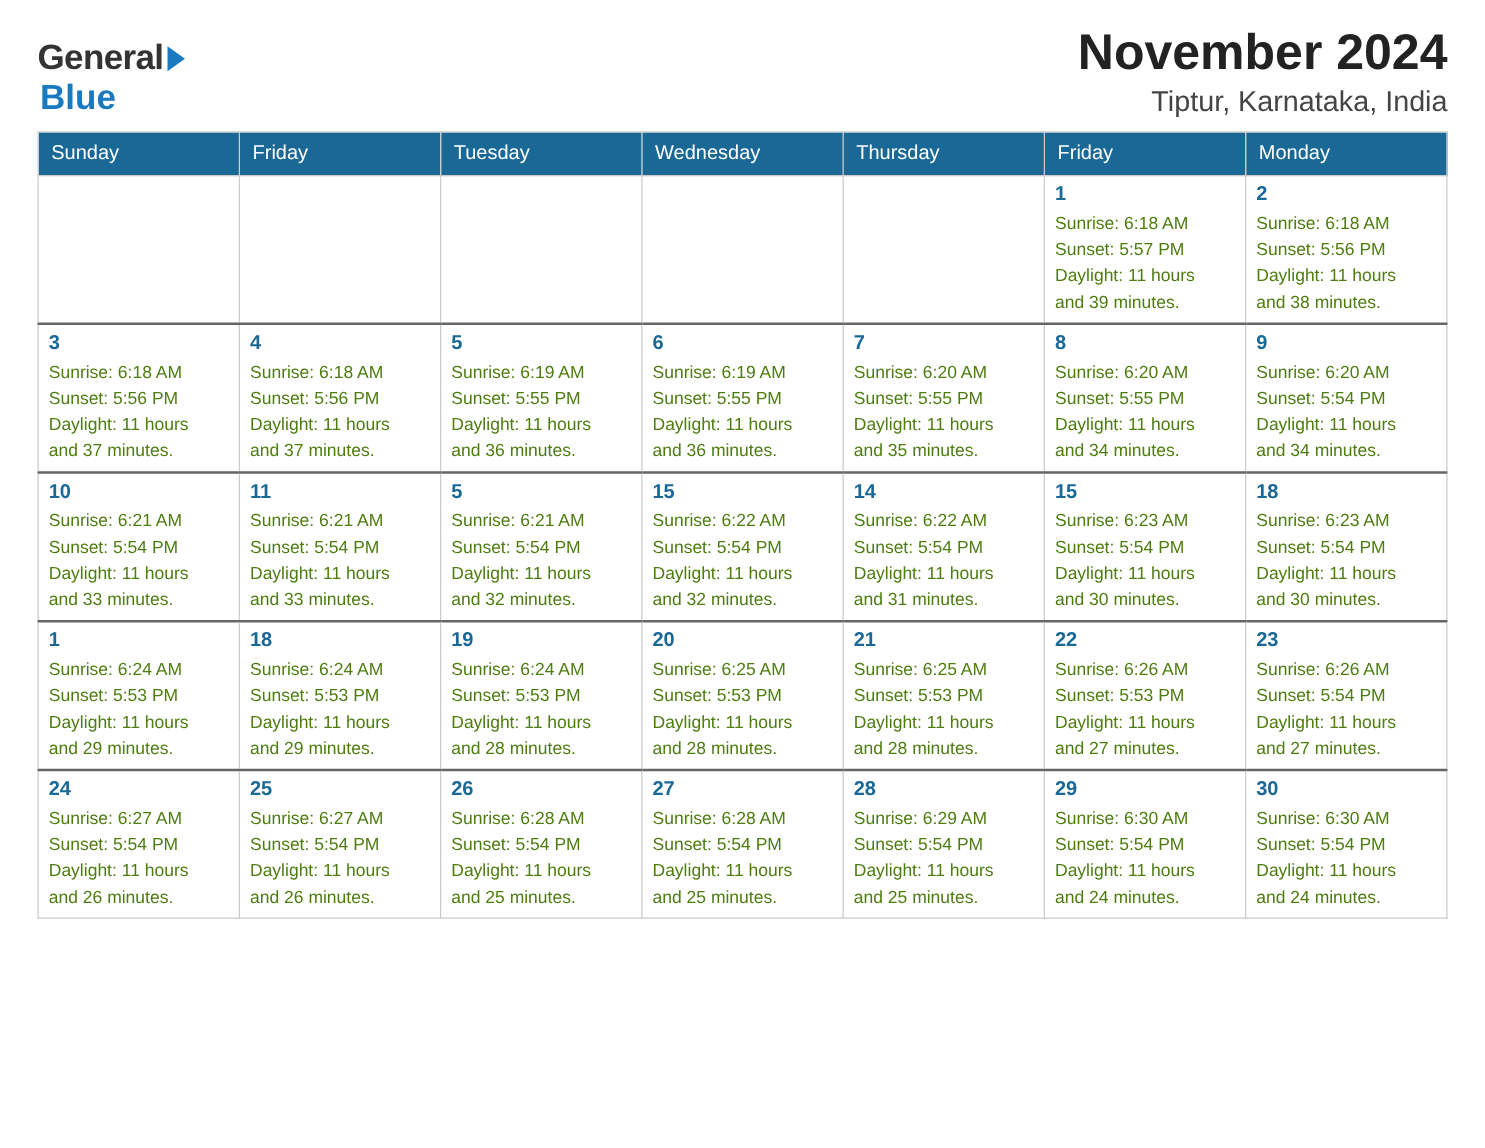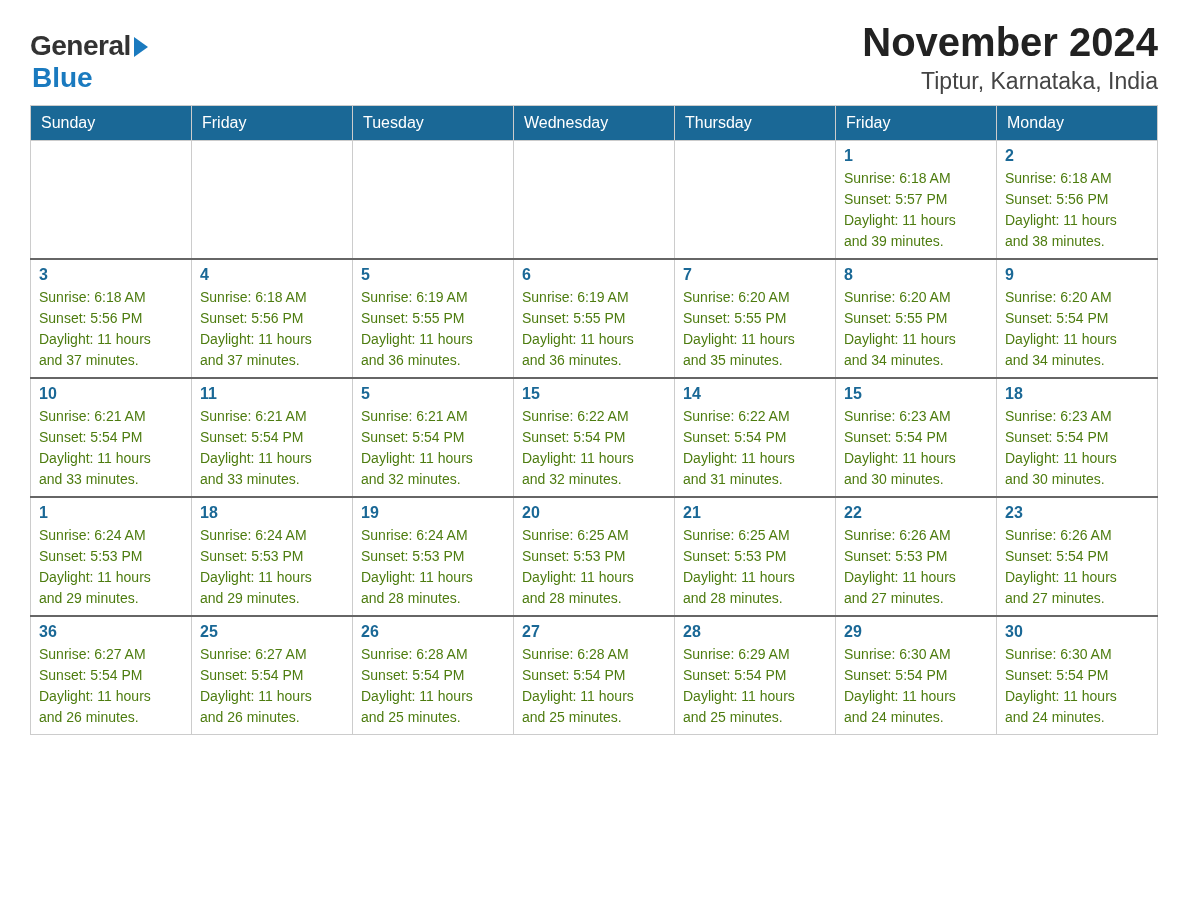--- a/index.html
+++ b/index.html
@@ -229,21 +229,21 @@
           <span class="day-number">22</span>
           <div class="day-info">Sunrise: 6:26 AM<br>Sunset: 5:53 PM<br>Daylight: 11 hours<br>and 27 minutes.</div>
         </td>
         <td>
           <span class="day-number">23</span>
           <div class="day-info">Sunrise: 6:26 AM<br>Sunset: 5:54 PM<br>Daylight: 11 hours<br>and 27 minutes.</div>
         </td>
       </tr>
       <tr>
         <td>
-          <span class="day-number">36</span>
+          <span class="day-number">24</span>
           <div class="day-info">Sunrise: 6:27 AM<br>Sunset: 5:54 PM<br>Daylight: 11 hours<br>and 26 minutes.</div>
         </td>
         <td>
           <span class="day-number">25</span>
           <div class="day-info">Sunrise: 6:27 AM<br>Sunset: 5:54 PM<br>Daylight: 11 hours<br>and 26 minutes.</div>
         </td>
         <td>
           <span class="day-number">26</span>
           <div class="day-info">Sunrise: 6:28 AM<br>Sunset: 5:54 PM<br>Daylight: 11 hours<br>and 25 minutes.</div>
         </td>

